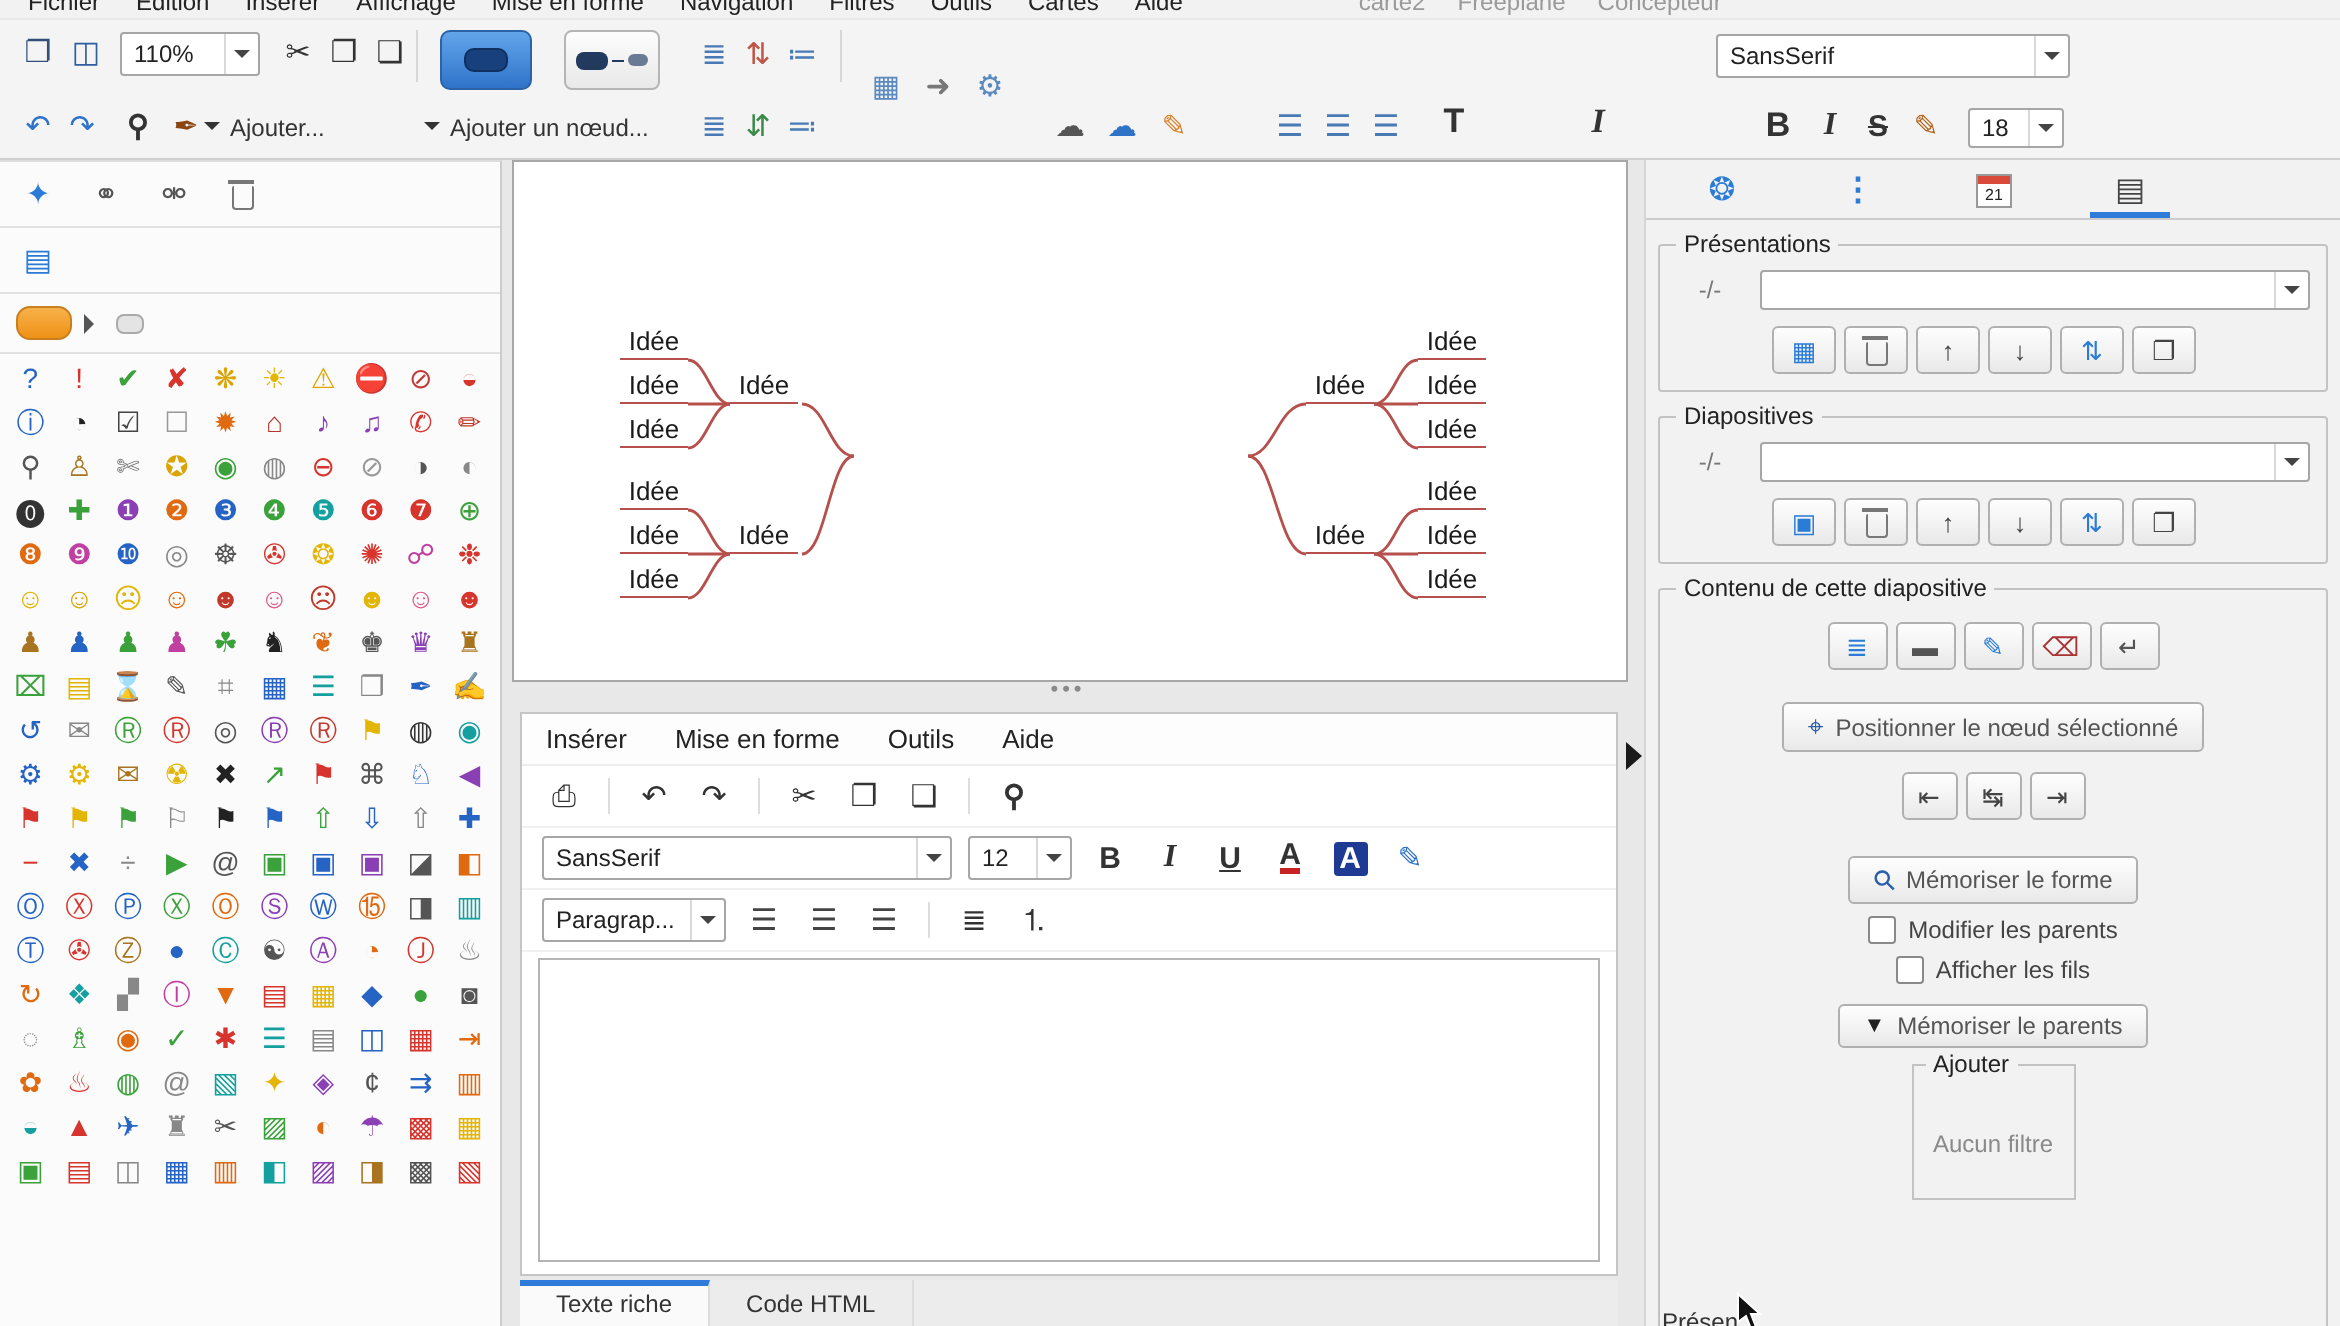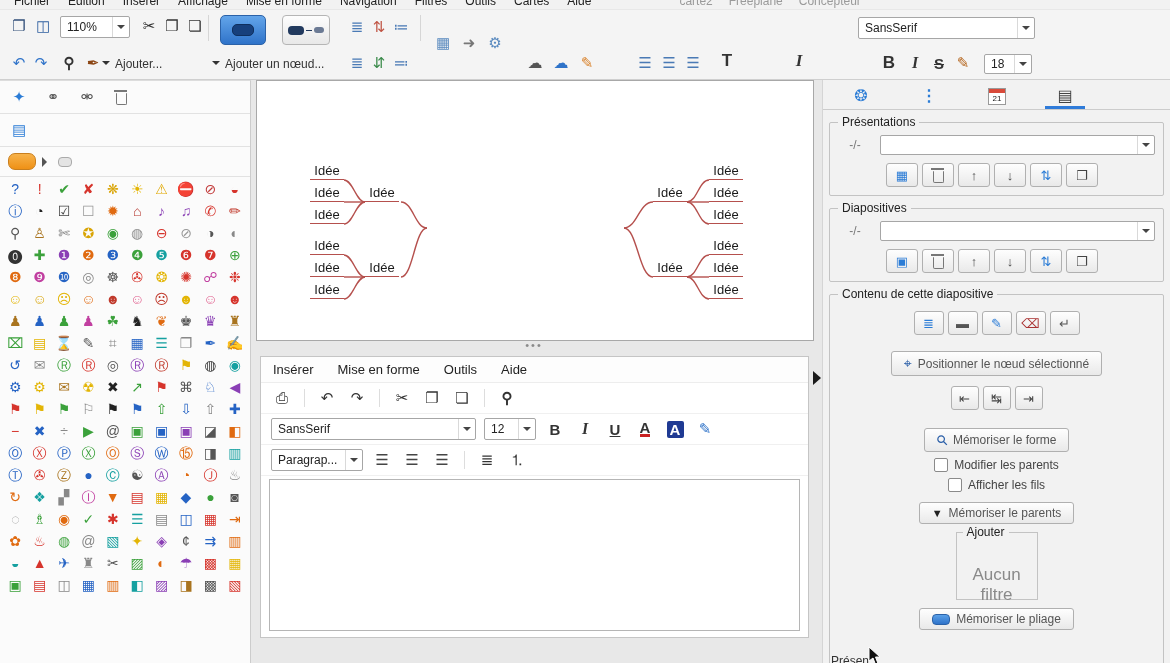--- a/index.html
+++ b/index.html
@@ -73,21 +73,21 @@
   .row-combo{display:flex;align-items:center;gap:8px}
   .counter{font-size:12px;color:#777;width:34px;text-align:center}
   .btnrow{display:flex;gap:4px;margin:8px 0 0 48px}
   .sqbtn{width:30px;height:22px;background:linear-gradient(#fefefe,#e9e9e9);border:1px solid #b0b0b0;border-radius:3px;display:inline-flex;align-items:center;justify-content:center;font-size:13px;color:#444;cursor:pointer}
   .cgroup{display:flex;flex-direction:column;align-items:center}
   .wbtn{display:inline-flex;align-items:center;gap:6px;padding:3px 12px;background:linear-gradient(#fefefe,#e9e9e9);border:1px solid #b0b0b0;border-radius:3px;font-size:12px;color:#555;cursor:pointer}
   .chkrow{display:flex;align-items:center;gap:6px;font-size:12px;color:#444}
   .chk{width:12px;height:12px;border:1px solid #8a8a8a;background:#fff;border-radius:2px;cursor:pointer}
   .filter-box{position:relative;width:80px;height:66px;border:1px solid #c3c3c3;margin-top:8px}
   .filter-box .legend{position:absolute;top:-8px;left:6px;background:#f2f2f2;padding:0 4px;font-size:12px;color:#222}
-  .filter-val{position:absolute;left:0;right:0;top:32px;text-align:center;font-size:17px;color:#8a8a8a}
+  .filter-val{position:absolute;left:0;right:0;top:32px;text-align:center;font-size:12px;color:#8a8a8a}
   .fold-pill{width:16px;height:9px;background:linear-gradient(#5aa0e8,#2f73c9);border:1px solid #2b62a8;border-radius:4px}
   .partial{position:absolute;left:8px;top:574px;font-size:12px;color:#333}
   .cursor{position:absolute;left:868px;top:646px;pointer-events:none}
 </style>
 </head>
 <body>
 
 <div id="app">
 
   <div class="menubar">
@@ -666,20 +666,24 @@
       </span>
       <span class="ebtn" style="color:#444">☰</span>
       <span class="ebtn" style="color:#444">☰</span>
       <span class="ebtn" style="color:#444">☰</span>
       <span class="isep"></span>
       <span class="ebtn">≣</span>
       <span class="ebtn">⒈</span>
     </div>
     <div class="ed-text"></div>
   </div>
+  <div class="ed-tabs">
+    <span class="ed-tab active">Texte riche</span>
+    <span class="ed-tab">Code HTML</span>
+  </div>
 
   <div class="rpanel">
     <div class="rtabs">
       <span class="rtab" style="color:#2b7cd6">❂</span>
       <span class="rtab" style="color:#2b7cd6;font-weight:bold">⋮</span>
       <span class="rtab"><span class="cal">21</span></span>
       <span class="rtab active" style="color:#444">▤</span>
     </div>
 
     <div class="gbox">
@@ -755,24 +759,20 @@
         <span>Afficher les fils</span>
       </div>
       <div class="wbtn" style="margin-top:10px">
         <span style="color:#222;font-size:11px">▼</span>
         <span>Mémoriser le parents</span>
       </div>
       <div class="filter-box">
         <span class="legend">Ajouter</span>
         <span class="filter-val">Aucun filtre</span>
       </div>
-      <div class="wbtn" style="margin-top:8px">
-        <span class="fold-pill"></span>
-        <span>Mémoriser le pliage</span>
-      </div>
     </div>
     <span class="partial">Présen...</span>
   </div>
 
   <svg class="cursor" width="14" height="20">
     <path d="M1,1 L1,15 L5,12 L7.5,18.5 L10,17.5 L7.5,11 L12,11 Z" fill="#111" stroke="#fff" stroke-width="1"></path>
   </svg>
 
 </div>
 

